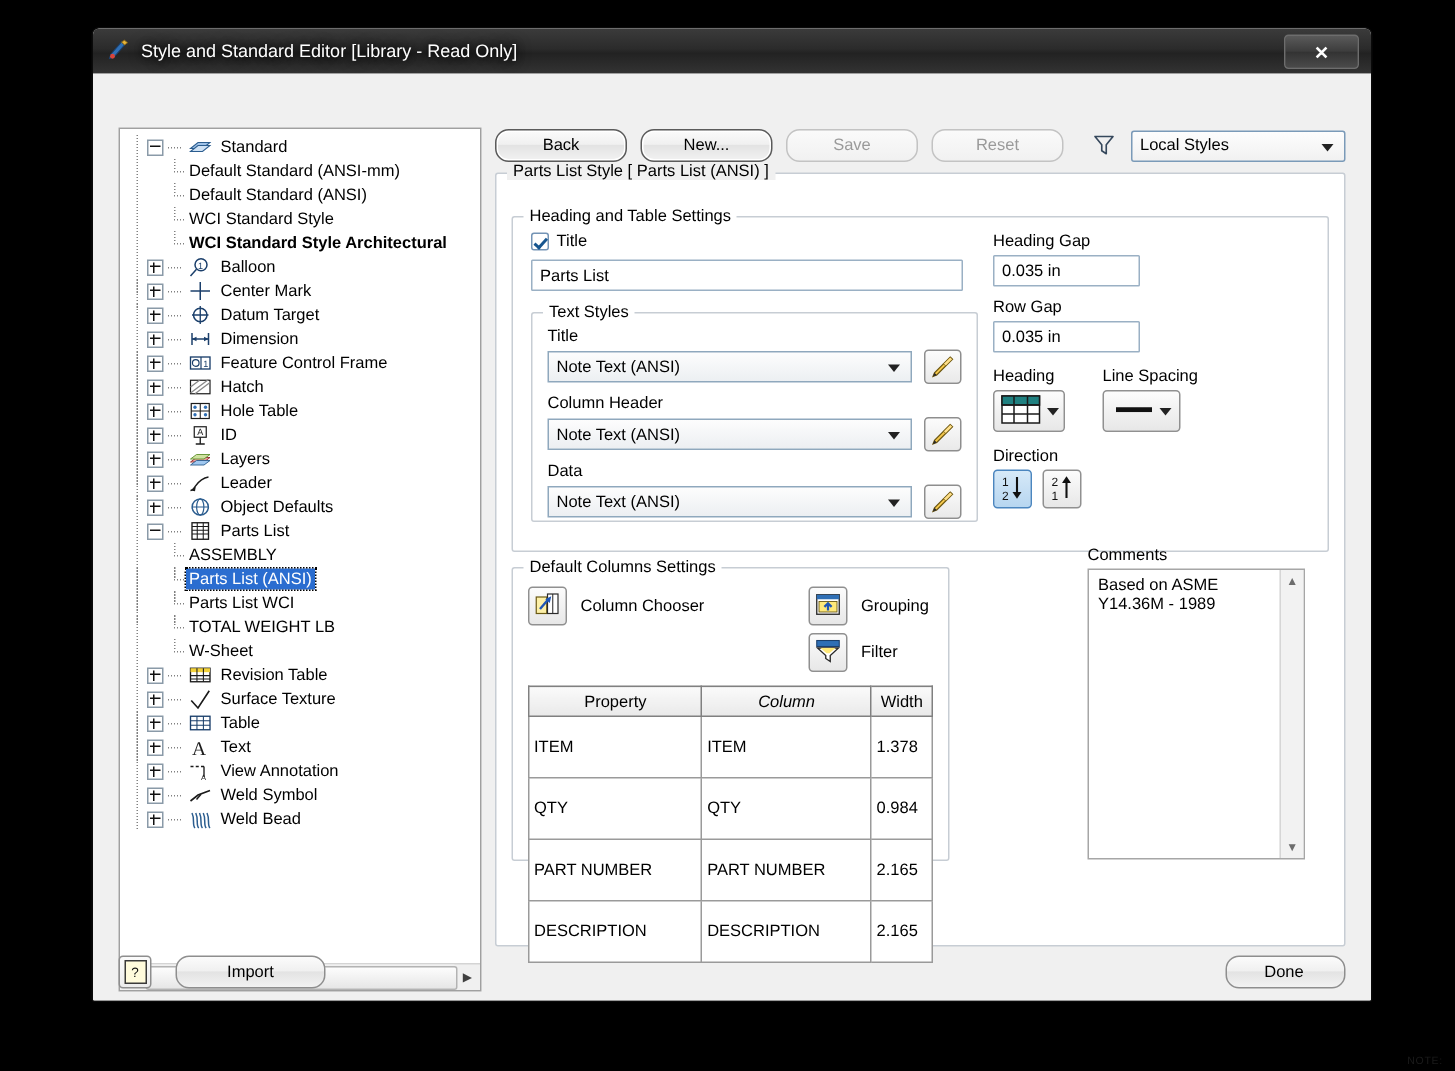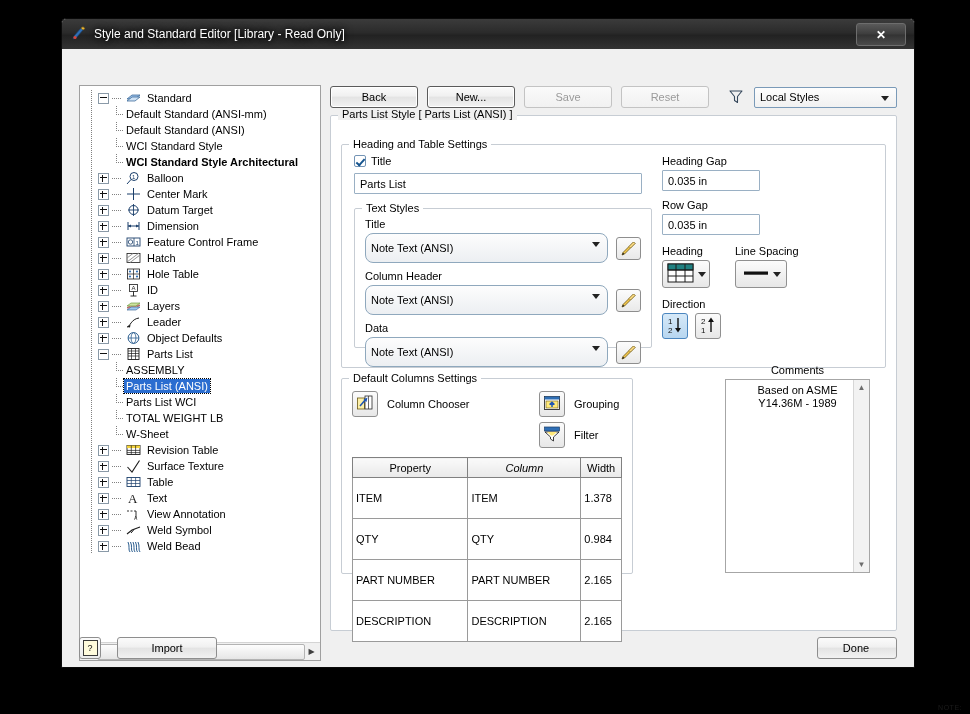--- a/index.html
+++ b/index.html
@@ -117,21 +117,21 @@
      repeating-linear-gradient(90deg,#8a8a8a 0 1px,transparent 1px 3px);}
 
   
   .right-pane{
     position:absolute;left:268px;top:36px;right:17px;bottom:36px;
   }
   .toolbar{display:flex;align-items:center;gap:9px;height:24px;}
   .btn{
     height:22px;min-width:88px;padding:0 10px;box-sizing:border-box;
     background:linear-gradient(180deg,#fbfbfb 0%,#f0f0f0 46%,#e3e3e3 50%,#f2f2f2 100%);
-    border:1px solid #8e8e8e;border-radius:3px;
+    border:1px solid #8e8e8e;border-radius:9px;
     font-size:11px;color:#000;display:flex;align-items:center;justify-content:center;
     cursor:pointer;font-family:"Liberation Sans",sans-serif;
   }
   .btn.strong{border:1px solid #5b5b5b;box-shadow:0 0 0 1px #fff inset;}
   .btn.disabled{color:#9a9a9a;border-color:#c3c3c3;
     background:linear-gradient(180deg,#fafafa,#f1f1f1);cursor:default;}
   .spacer{flex:1;}
   .filter-ico{width:18px;height:18px;position:relative;flex:0 0 auto;}
   .combo{
     width:148px;height:21px;box-sizing:border-box;
@@ -158,23 +158,23 @@
   .outer-group > .legend{
     position:absolute;top:-8px;left:7px;background:#f0f0f0;padding:0 4px;font-size:11px;
   }
 
   .lbl{font-size:11px;color:#000;margin-bottom:3px;display:block;}
   .txt{
     height:21px;box-sizing:border-box;background:#fff;border:1px solid #9ab0c4;
     border-radius:1px;display:flex;align-items:center;padding-left:5px;font-size:11px;
   }
   .dd{
-    height:30px;box-sizing:border-box;position:relative;
+    height:21px;box-sizing:border-box;position:relative;
     background:linear-gradient(180deg,#fdfdfd,#eceff2);
-    border:1px solid #8fa8bd;border-radius:8px;
+    border:1px solid #8fa8bd;border-radius:0;
     display:flex;align-items:center;padding-left:5px;font-size:11px;cursor:pointer;
   }
   .dd .arrow{position:absolute;right:7px;top:8px;
     border-left:4px solid transparent;border-right:4px solid transparent;border-top:5px solid #222;}
   .pencil-btn{
     width:25px;height:23px;box-sizing:border-box;
     background:linear-gradient(180deg,#fcfcfc,#e9e9e9);
     border:1px solid #8e8e8e;border-radius:3px;
     display:flex;align-items:center;justify-content:center;cursor:pointer;flex:0 0 auto;
   }
@@ -791,21 +791,21 @@
                   <tr>
                     <td>DESCRIPTION</td>
                     <td>DESCRIPTION</td>
                     <td>2.165</td>
                   </tr>
                 </tbody>
             </table>
           </div>
         </div>
 
-        <div style="position:absolute;left:394px;top:248px;width:145px;text-align:center;">
+        <div style="position:absolute;left:394px;top:248px;width:145px;">
           <span class="lbl">Comments</span>
           <div class="comments-box" style="height:194px;">
             <div class="comments-text">Based on ASME
 Y14.36M - 1989</div>
             <div class="vscroll">
               <div class="vs-arrow">▲</div>
               <div class="vs-arrow">▼</div>
             </div>
           </div>
         </div>

